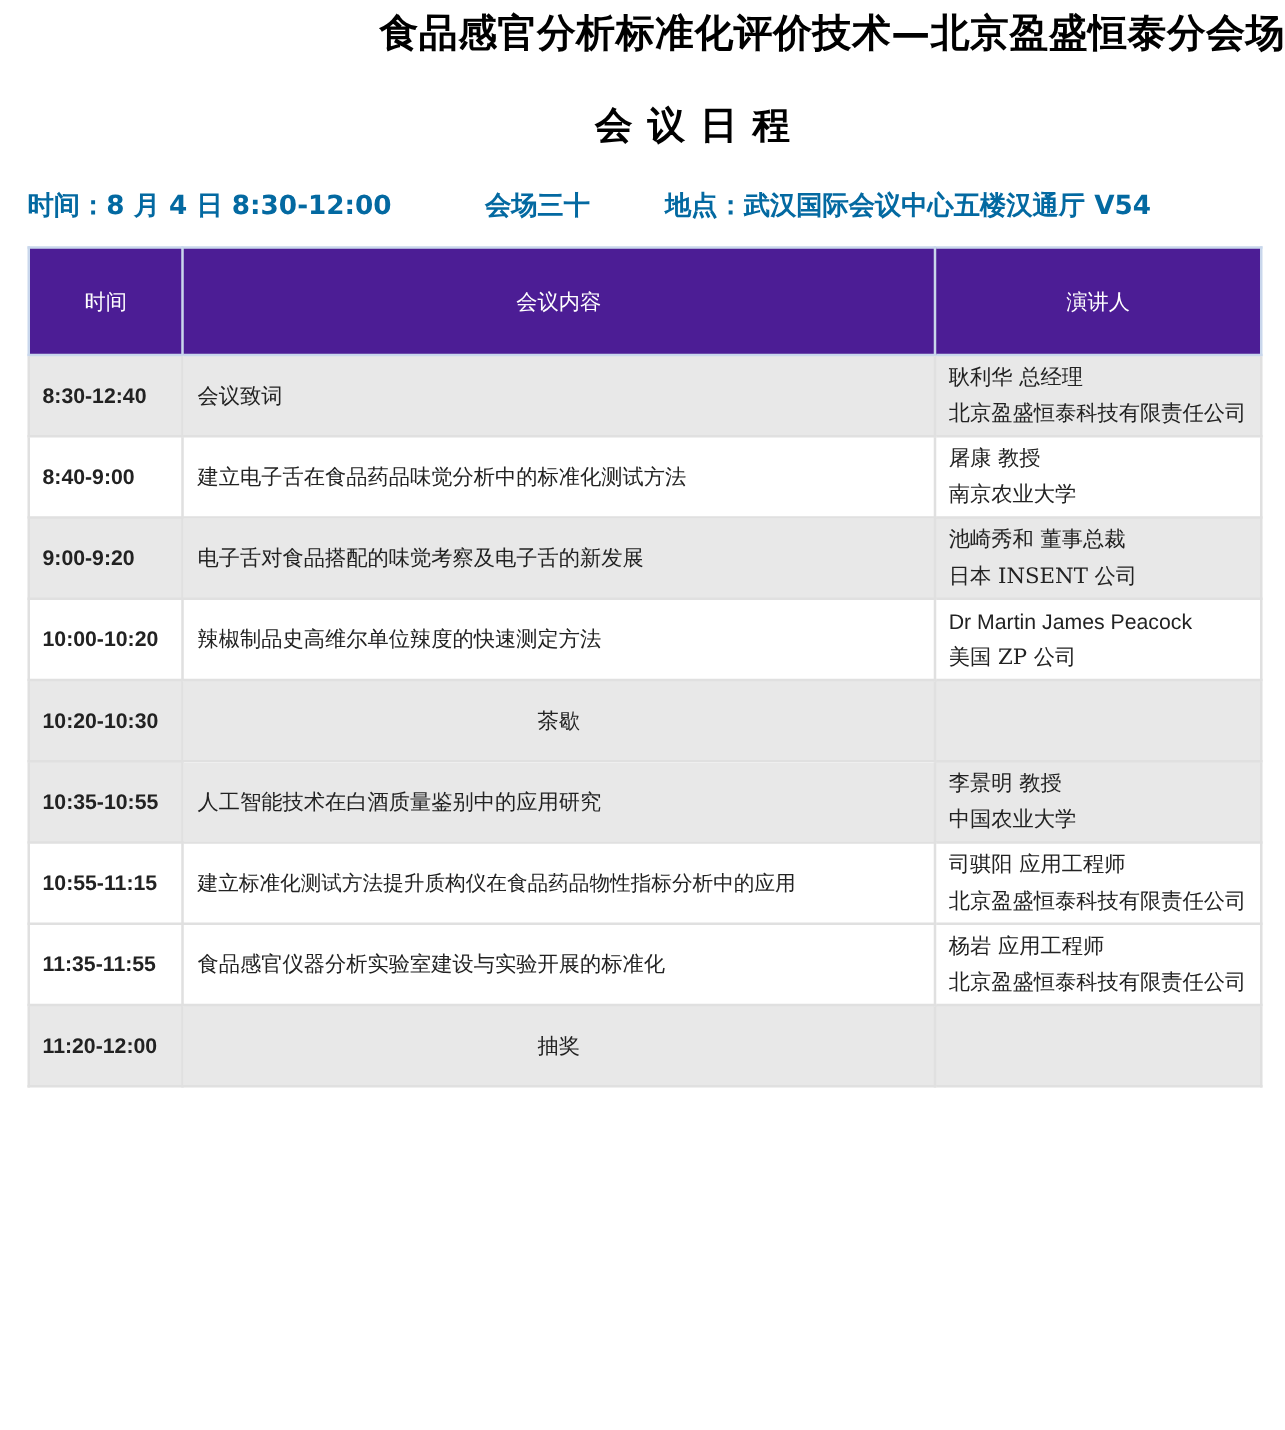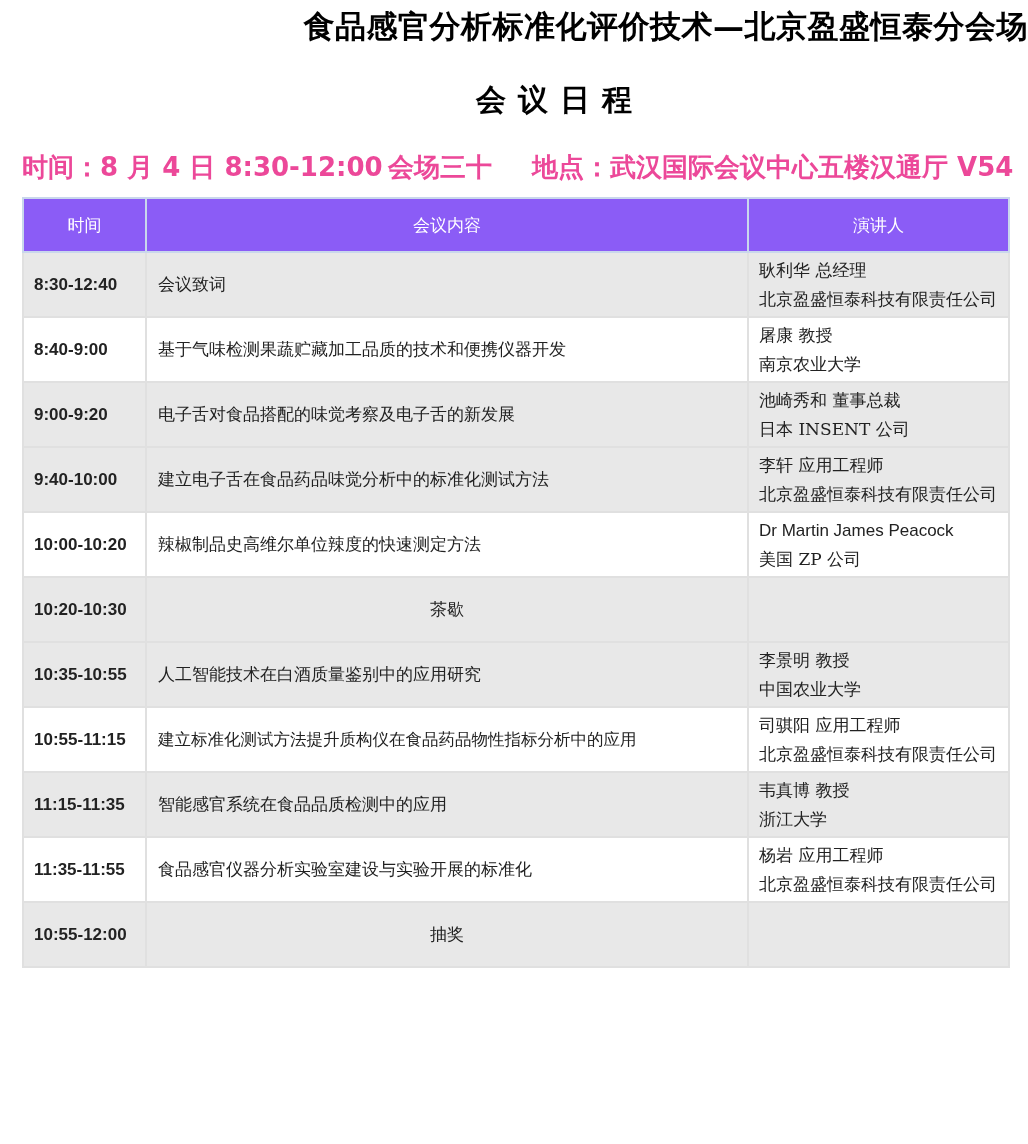--- a/index.html
+++ b/index.html
@@ -10,36 +10,36 @@
     .title {
       position: absolute; left: 0; top: 6px; width: 1028px; text-align: right;
       font-size: 31px; font-weight: bold; letter-spacing: 0.5px; color: #000;
     }
     .subtitle {
       position: absolute; left: 0; top: 80px; width: 1028px; text-align: center;
       font-size: 30px; font-weight: bold; letter-spacing: 12px; color: #000; margin-left: 46px;
     }
     .info {
       position: absolute; top: 150px; left: 22px; width: 990px; height: 34px;
-      font-size: 26px; font-weight: bold; color: #ec4899; white-space: nowrap;
+      font-size: 21px; font-weight: bold; color: #0369a1; white-space: nowrap;
     }
     .info .time { position: absolute; left: 0; top: 0; }
     .info .hall { position: absolute; left: 366px; top: 0; }
     .info .loc { position: absolute; left: 510px; top: 0; }
 
     table.sched {
       position: absolute; left: 22px; top: 197px;
       width: 986px; border-collapse: collapse; table-layout: fixed;
     }
     table.sched col.c-time { width: 123px; }
     table.sched col.c-content { width: 602px; }
     table.sched col.c-speaker { width: 261px; }
     table.sched th {
-      background: #8b5cf6; color: #ffffff; font-weight: normal; font-size: 17px;
-      height: 52px; border: 2px solid #c9d7ec; padding: 0; text-align: center;
+      background: #4c1d95; color: #ffffff; font-weight: normal; font-size: 17px;
+      height: 52px; border: 2px solid #c9d7ec; padding: 16px; text-align: center;
     }
     table.sched td {
       border: 2px solid #e0e0e0; height: 63px; padding: 0; vertical-align: middle;
       font-size: 17px; color: #222;
     }
     table.sched tr.odd td { background: #e8e8e8; }
     table.sched tr.even td { background: #ffffff; }
     td.time {
       font-family: "Liberation Sans", "DejaVu Sans", sans-serif;
       font-weight: bold; font-size: 17px; color: #000; padding-left: 10px !important;
@@ -84,40 +84,32 @@
     <tr class="odd">
       <td class="time">8:30-12:40</td>
       <td class="content">会议致词</td>
       <td class="speaker">
         <span class="line">耿利华  总经理</span>
         <span class="line">北京盈盛恒泰科技有限责任公司</span>
       </td>
     </tr>
     <tr class="even">
       <td class="time">8:40-9:00</td>
-      <td class="content">基于气味检测果蔬贮藏加工品质的技术和便携仪器开发</td>
+      <td class="content">建立电子舌在食品药品味觉分析中的标准化测试方法</td>
       <td class="speaker">
         <span class="line">屠康  教授</span>
         <span class="line">南京农业大学</span>
       </td>
     </tr>
     <tr class="odd">
       <td class="time">9:00-9:20</td>
       <td class="content">电子舌对食品搭配的味觉考察及电子舌的新发展</td>
       <td class="speaker">
         <span class="line">池崎秀和  董事总裁</span>
         <span class="line">日本 INSENT 公司</span>
-      </td>
-    </tr>
-    <tr class="odd">
-      <td class="time">9:40-10:00</td>
-      <td class="content">建立电子舌在食品药品味觉分析中的标准化测试方法</td>
-      <td class="speaker">
-        <span class="line">李轩  应用工程师</span>
-        <span class="line">北京盈盛恒泰科技有限责任公司</span>
       </td>
     </tr>
     <tr class="even">
       <td class="time">10:00-10:20</td>
       <td class="content">辣椒制品史高维尔单位辣度的快速测定方法</td>
       <td class="speaker">
         <span class="line" style="font-family:'Liberation Sans',sans-serif;">Dr Martin James Peacock</span>
         <span class="line">美国 ZP 公司</span>
       </td>
     </tr>
@@ -135,35 +127,27 @@
       </td>
     </tr>
     <tr class="even">
       <td class="time">10:55-11:15</td>
       <td class="content" style="font-size:16.5px;">建立标准化测试方法提升质构仪在食品药品物性指标分析中的应用</td>
       <td class="speaker">
         <span class="line">司骐阳  应用工程师</span>
         <span class="line">北京盈盛恒泰科技有限责任公司</span>
       </td>
     </tr>
-    <tr class="odd">
-      <td class="time">11:15-11:35</td>
-      <td class="content">智能感官系统在食品品质检测中的应用</td>
-      <td class="speaker">
-        <span class="line">韦真博  教授</span>
-        <span class="line">浙江大学</span>
-      </td>
-    </tr>
     <tr class="even">
       <td class="time">11:35-11:55</td>
       <td class="content">食品感官仪器分析实验室建设与实验开展的标准化</td>
       <td class="speaker">
         <span class="line">杨岩  应用工程师</span>
         <span class="line">北京盈盛恒泰科技有限责任公司</span>
       </td>
     </tr>
     <tr class="odd">
-      <td class="time">10:55-12:00</td>
+      <td class="time">11:20-12:00</td>
       <td class="content center">抽奖</td>
       <td class="speaker"></td>
     </tr>
   </tbody>
 </table>
 
 </body></html>

